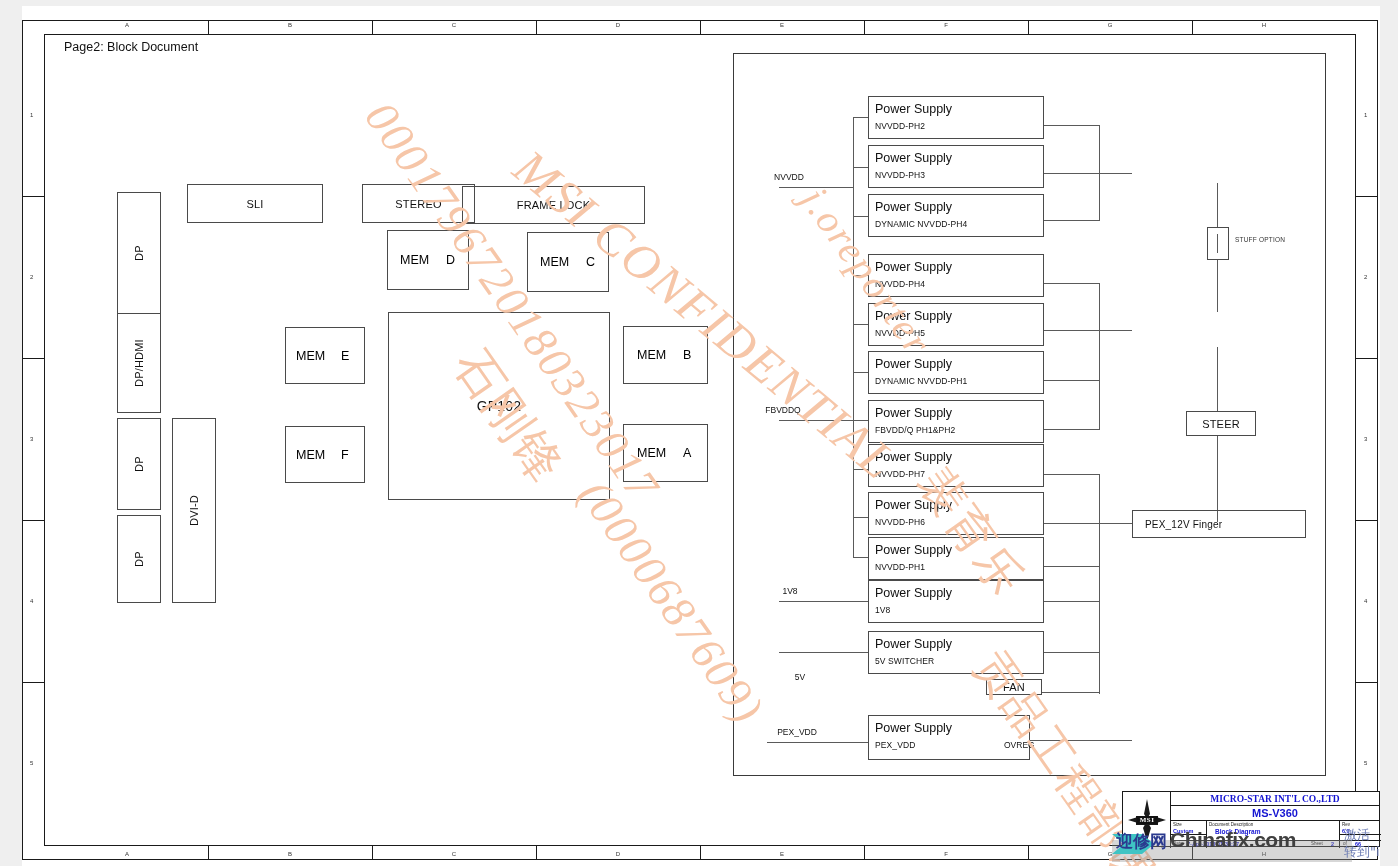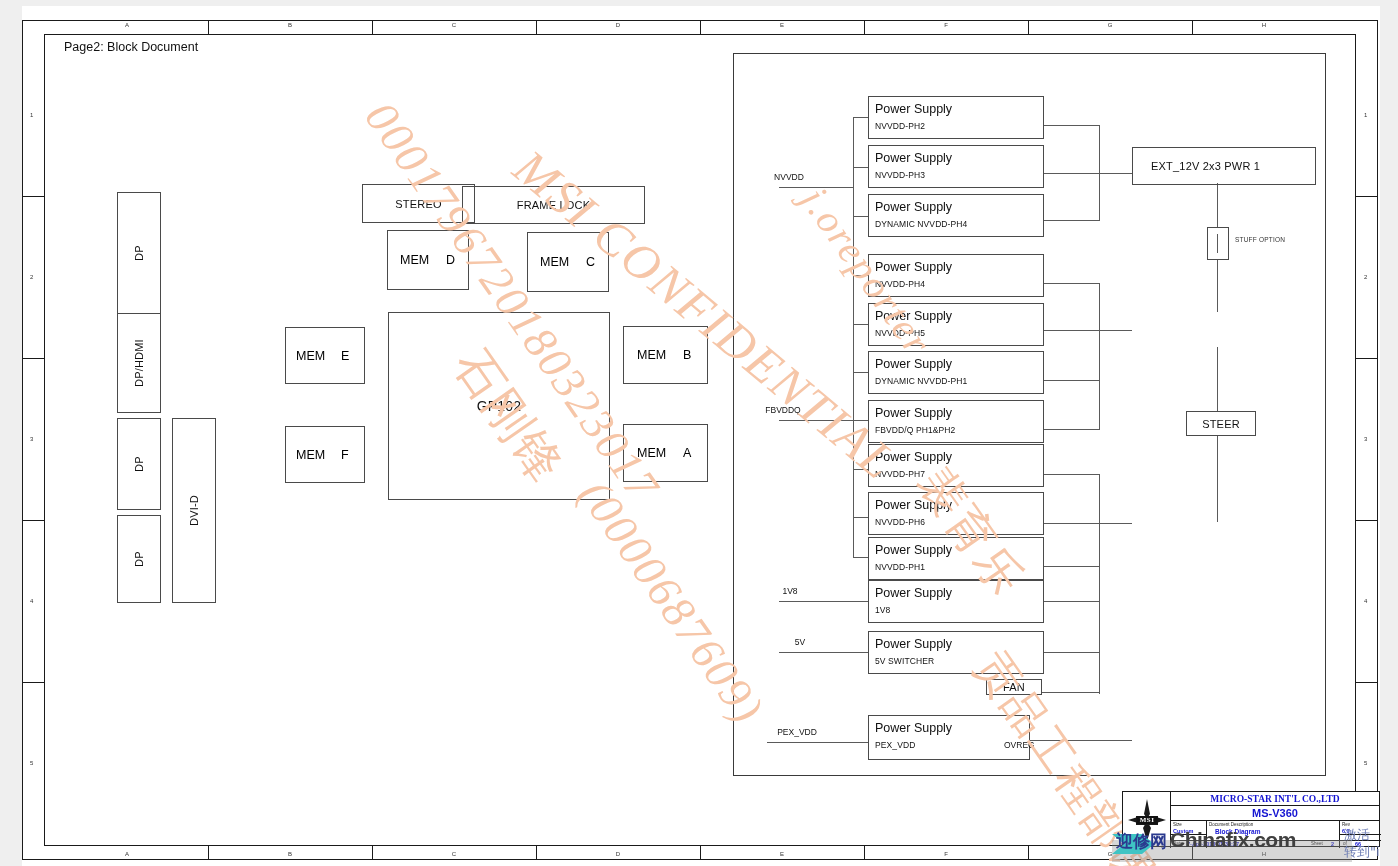--- a/index.html
+++ b/index.html
@@ -183,20 +183,23 @@
   <div class="blk vert" style="left:117px;top:418px;width:44px;height:92px;">
     <span class="lbl">DP</span>
   </div>
   <div class="blk vert" style="left:117px;top:515px;width:44px;height:88px;">
     <span class="lbl">DP</span>
   </div>
   <div class="blk vert" style="left:172px;top:418px;width:44px;height:185px;">
     <span class="lbl">DVI-D</span>
   </div>
 
+  <div class="blk" style="left:187px;top:184px;width:136px;height:39px;">
+    <span class="lbl">SLI</span>
+  </div>
   <div class="blk" style="left:332px;top:184px;width:113px;height:39px;margin-left:30px;">
     <span class="lbl">STEREO</span>
   </div>
   <div class="blk" style="left:462px;top:186px;width:183px;height:38px;">
     <span class="lbl">FRAME LOCK</span>
   </div>
 
   <div class="blk mem" style="left:387px;top:230px;width:82px;height:60px;">
     <span class="m1" style="left:12px;">MEM</span>
     <span class="m2" style="left:58px;">D</span>
@@ -230,21 +233,21 @@
 
   <div class="netlabel" style="left:789px;top:172px;">NVVDD</div>
   <div class="wire wh" style="left:779px;top:187px;width:75px;"></div>
 
   <div class="netlabel" style="left:783px;top:405px;">FBVDDQ</div>
   <div class="wire wh" style="left:779px;top:420px;width:89px;"></div>
 
   <div class="netlabel" style="left:790px;top:586px;">1V8</div>
   <div class="wire wh" style="left:779px;top:601px;width:89px;"></div>
 
-  <div class="netlabel" style="left:792px;top:637px;padding-left:16px;">5V</div>
+  <div class="netlabel" style="left:792px;top:672px;padding-left:16px;">5V</div>
   <div class="wire wh" style="left:779px;top:652px;width:89px;"></div>
 
   <div class="netlabel" style="left:797px;top:727px;">PEX_VDD</div>
   <div class="wire wh" style="left:767px;top:742px;width:101px;"></div>
 
   <div class="wire wv" style="left:853px;top:117px;height:440px;"></div>
   <div class="wire wh" style="left:853px;top:117px;width:15px;"></div>
   <div class="wire wh" style="left:853px;top:167px;width:15px;"></div>
   <div class="wire wh" style="left:853px;top:216px;width:15px;"></div>
   <div class="wire wh" style="left:853px;top:275px;width:15px;"></div>
@@ -338,22 +341,22 @@
 
   <div class="wire wv" style="left:1217px;top:183px;height:45px;"></div>
   <div class="wire wv" style="left:1217px;top:259px;height:53px;"></div>
   <div class="wire wv" style="left:1217px;top:347px;height:65px;"></div>
   <div class="wire wv" style="left:1217px;top:436px;height:86px;"></div>
 
   <div class="blk" style="left:1207px;top:227px;width:22px;height:33px;"></div>
   <div class="wire wv" style="left:1217px;top:234px;height:19px;"></div>
   <div class="stuff-opt" style="left:1235px;top:236px;">STUFF OPTION</div>
 
-  <div class="blk" style="left:1132px;top:147px;width:184px;height:38px;">
-    <span class="lbl" style="text-align:left;left:18px;">EXT_12V 2x3 PWR 1</span>
+  <div class="blk" style="left:1132px;top:510px;width:174px;height:28px;">
+    <span class="lbl" style="text-align:left;left:12px;font-size:10px;">PEX_12V Finger</span>
   </div>
 
   <div class="blk" style="left:1186px;top:411px;width:70px;height:25px;">
     <span class="lbl">STEER</span>
   </div>
 
   <div>
     <div class="wm wm-a" style="left:398px;top:92px;transform:rotate(55deg);transform-origin:left top;">0001796720180323017</div>
     <div class="wm wm-a" style="left:612px;top:470px;transform:rotate(55deg);transform-origin:left top;">(0000687609)</div>
     <div class="wm wm-a" style="left:540px;top:138px;transform:rotate(40deg);transform-origin:left top;font-size:50px;">MSI CONFIDENTIAL</div>

